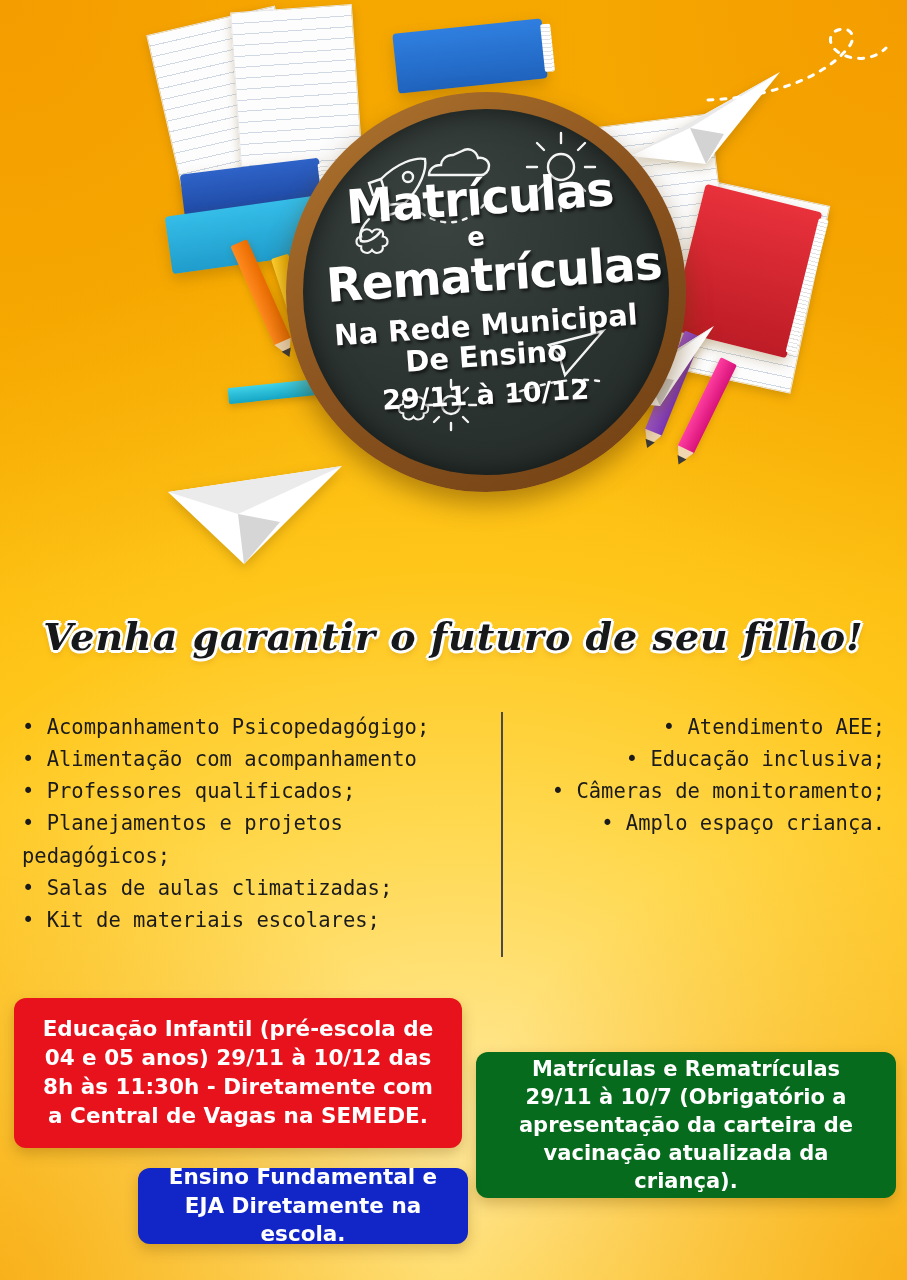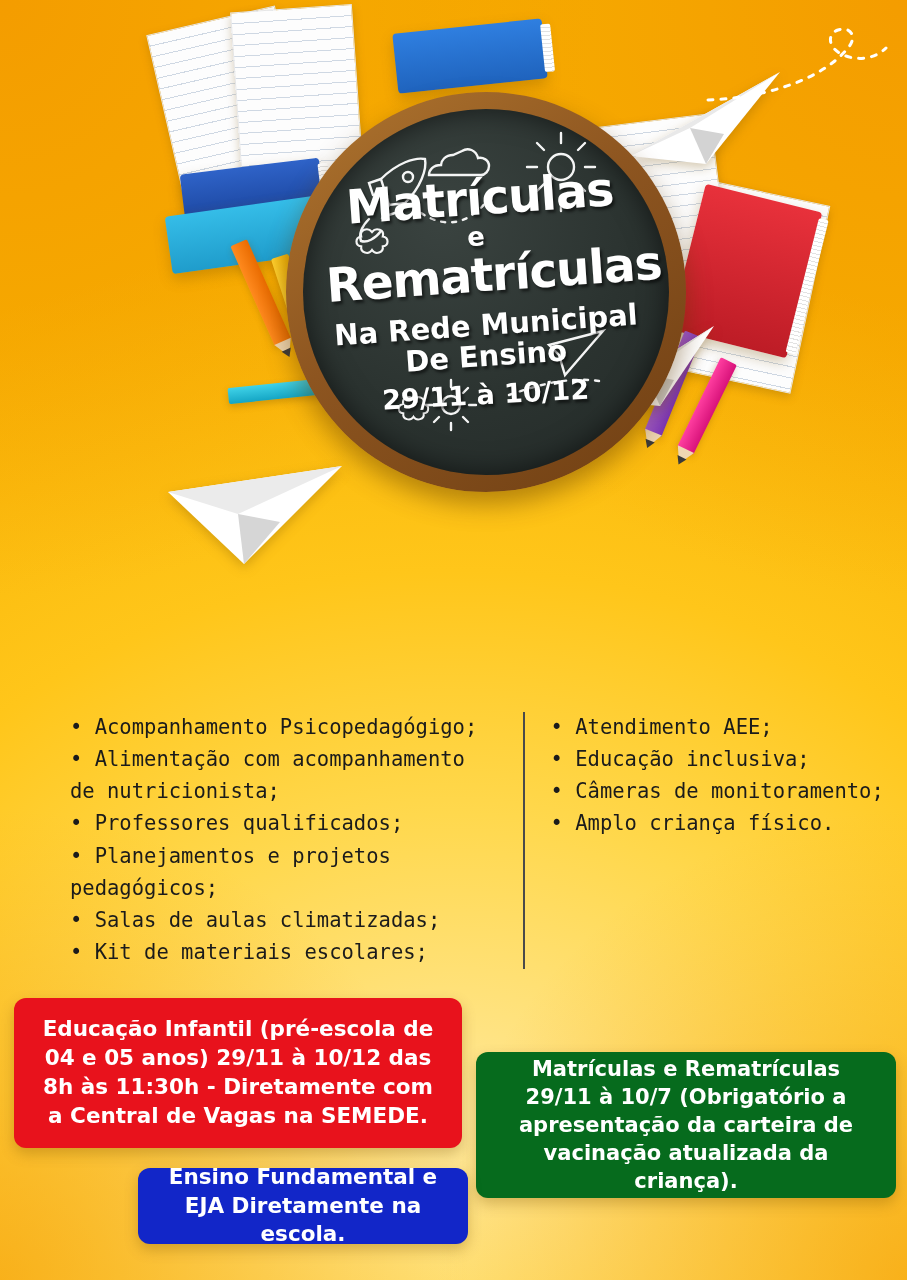--- a/index.html
+++ b/index.html
@@ -203,22 +203,22 @@
     left: 22px; right: 22px; top: 712px;
     display: flex;
     gap: 0;
   }
   .bcol {
     font-family: "DejaVu Sans Mono", monospace;
     font-size: 20.5px;
     line-height: 1.47;
     color: #1b1b1b;
   }
-  .bcol.left  { width: 480px; padding-right: 30px; margin-left: 48px; }
-  .bcol.right { width: 380px; padding-left: 26px; border-left: 2px solid #4a4a4a; min-height: 245px; }
+  .bcol.left  { width: 480px; padding-right: 30px; }
+  .bcol.right { width: 380px; padding-left: 26px; border-left: 2px solid #4a4a4a; min-height: 245px; text-align: right; }
   .bitem { margin: 0 0 2px 0; }
 
   
   .boxes { position: absolute; left: 0; top: 990px; width: 907px; height: 290px; }
   .cbox {
     position: absolute;
     border-radius: 12px;
     color: #fff;
     text-align: center;
     font-family: "DejaVu Sans", sans-serif;
@@ -339,37 +339,37 @@
           <div class="t-e">e</div>
           <div class="t-main2">Rematrículas</div>
           <div class="t-sub1">Na Rede Municipal</div>
           <div class="t-sub2">De Ensino</div>
           <div class="t-date">29/11 à 10/12</div>
         </div>
       </div>
     </div>
   </div>
 
+  <div class="slogan">Venha garantir o futuro de seu filho!</div>
 
   <div class="benefits">
     <div class="bcol left">
       <p class="bitem">• Acompanhamento Psicopedagógigo;</p>
       <p class="bitem">• Alimentação com acompanhamento</p>
-      <p class="bitem">de nutricionista;</p>
       <p class="bitem">• Professores qualificados;</p>
       <p class="bitem">• Planejamentos e projetos</p>
       <p class="bitem">pedagógicos;</p>
       <p class="bitem">• Salas de aulas climatizadas;</p>
       <p class="bitem">• Kit de materiais escolares;</p>
     </div>
     <div class="bcol right">
       <p class="bitem">• Atendimento AEE;</p>
       <p class="bitem">• Educação inclusiva;</p>
       <p class="bitem">• Câmeras de monitoramento;</p>
-      <p class="bitem">• Amplo criança físico.</p>
+      <p class="bitem">• Amplo espaço criança.</p>
     </div>
   </div>
 
   <div class="boxes">
     <div class="cbox box-red">Educação Infantil (pré-escola de 04 e 05 anos) 29/11 à 10/12 das 8h às 11:30h - Diretamente com a Central de Vagas na SEMEDE.</div>
     <div class="cbox box-green">Matrículas e Rematrículas 29/11 à 10/7 (Obrigatório a apresentação da carteira de vacinação atualizada da criança).</div>
     <div class="cbox box-blue">Ensino Fundamental e EJA Diretamente na escola.</div>
   </div>
 
 </div>

